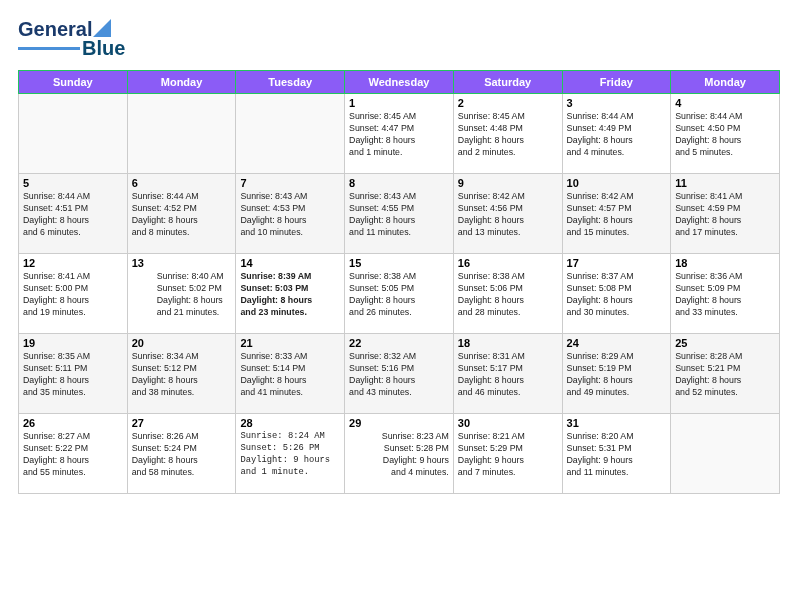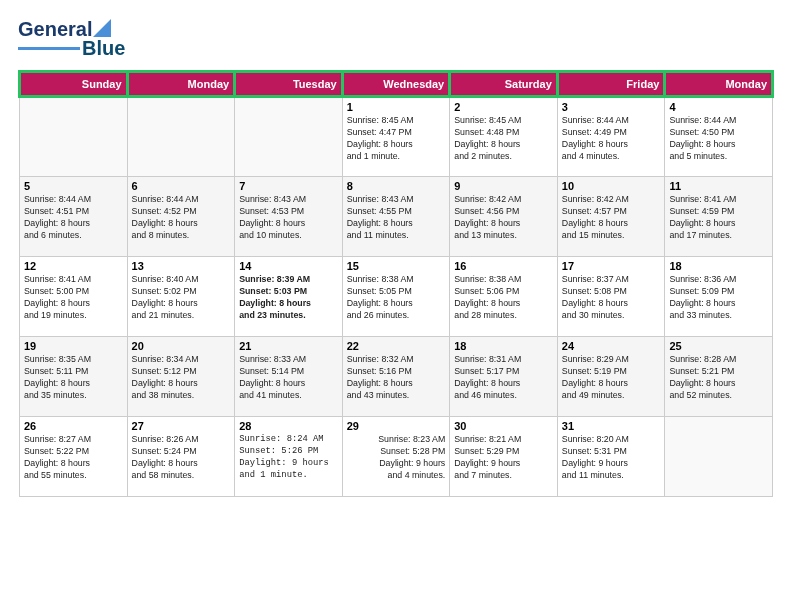--- a/index.html
+++ b/index.html
@@ -6,21 +6,21 @@
     body {
       font-family: Arial, sans-serif;
       background: #fff;
       width: 792px;
       height: 612px;
       overflow: hidden;
     }
     .page {
       width: 792px;
       height: 612px;
-      padding: 18px 18px 12px 18px;
+      padding: 18px 12px 12px 18px;
       background: #fff;
     }
     .header {
       display: flex;
       justify-content: space-between;
       align-items: flex-start;
       margin-bottom: 10px;
     }
     .logo {
       display: flex;
@@ -38,27 +38,27 @@
     .subtitle {
       font-size: 14px;
       color: #333;
     }
     .calendar {
       width: 100%;
       border-collapse: collapse;
       font-size: 9.5px;
     }
     .calendar thead th {
-      background: #be185d;
+      background: #8b5cf6;
       color: #fff;
       font-weight: bold;
       padding: 5px 4px;
-      text-align: right;
+      text-align: center;
       font-size: 11px;
-      border: 3px solid #22c55e;
+      border: 1px solid #22c55e;
     }
     .calendar tbody td {
       border: 1px solid #ccc;
       padding: 3px 4px;
       vertical-align: top;
       width: 107px;
       height: 80px;
     }
     .calendar tbody tr:nth-child(odd) td {
       background: #fff;
@@ -204,21 +204,21 @@
         <tr>
           <td>
             <span class="day-num">12</span>
             <div class="day-info" style="white-space: pre-line;">Sunrise: 8:41 AM
 Sunset: 5:00 PM
 Daylight: 8 hours
 and 19 minutes.</div>
           </td>
           <td>
             <span class="day-num">13</span>
-            <div class="day-info" style="white-space: pre-line;">Sunrise: 8:40 AM
+            <div class="day-info" style="white-space: pre-line; margin-left: 25px;">Sunrise: 8:40 AM
 Sunset: 5:02 PM
 Daylight: 8 hours
 and 21 minutes.</div>
           </td>
           <td>
             <span class="day-num">14</span>
             <div class="day-info" style="white-space: pre-line; font-weight: bold;">Sunrise: 8:39 AM
 Sunset: 5:03 PM
 Daylight: 8 hours
 and 23 minutes.</div>

